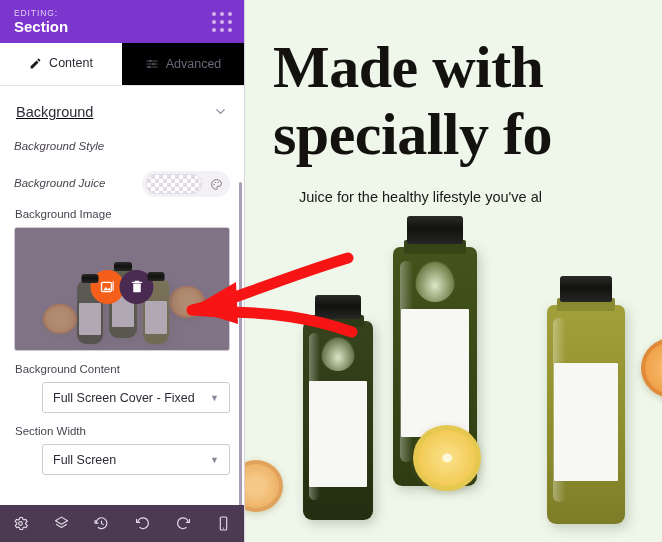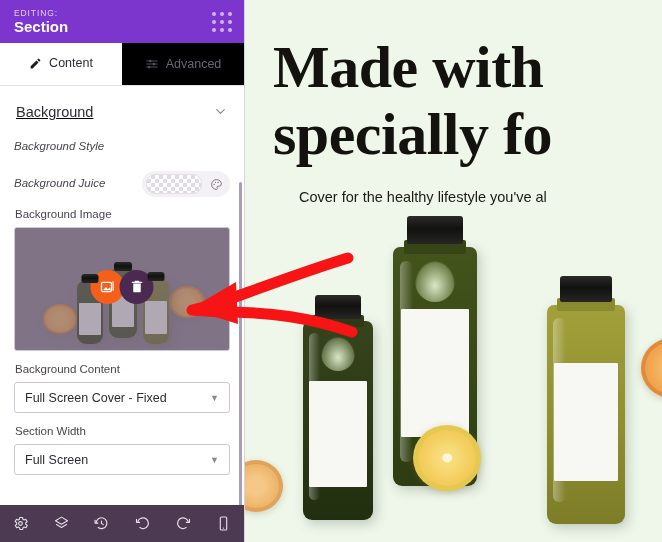--- a/index.html
+++ b/index.html
@@ -108,21 +108,21 @@
   .act{
     width:34px;height:34px;border-radius:50%;display:flex;align-items:center;
     justify-content:center;cursor:pointer;
   }
   .act.edit{background:#f4601b;}
   .act.del{background:#4b2a52;margin-left:-5px;}
 
   .select{
     position:relative;height:31px;border:1px solid #cfc8d6;border-radius:3px;
     background:#fff;display:flex;align-items:center;padding:0 10px;
-    font-size:12.5px;color:#2f2a36;cursor:pointer;box-sizing:border-box;
+    font-size:12.5px;color:#2f2a36;cursor:pointer;box-sizing:border-box;margin-left:28px;
   }
   .select .caret{position:absolute;right:10px;color:#8d8496;font-size:9px;}
   .field-block{margin-top:12px;}
 
   .sb-scroll{
     position:absolute;right:2px;top:96px;width:3px;height:330px;
     background:#a99fb5;border-radius:2px;
   }
 
   .sb-footer{
@@ -386,21 +386,21 @@
           <circle cx="12" cy="18.4" r=".9" fill="#e4dbe8"></circle>
         </svg>
       </div>
     </div>
   </div>
 
   <div id="canvas">
 
     <div class="hero-title">Made with
 specially fo</div>
-    <div class="hero-sub">Cover for the healthy lifestyle you've al</div>
+    <div class="hero-sub">Juice for the healthy lifestyle you've al</div>
 
     <div class="photo">
 
       <div class="bottle" style="left:58px;top:85px;width:70px;height:225px;">
         <div class="b-cap" style="top:0;width:46px;height:24px;"></div>
         <div class="b-neck" style="top:20px;width:52px;height:12px;background:#2c3a16;"></div>
         <div class="b-body" style="top:26px;height:199px;background:linear-gradient(180deg,#36431c 0%,#2c3a15 55%,#222e10 100%);">
           <div class="b-gloss"></div>
           <div class="b-foam" style="top:8%;"></div>
           <div class="b-label" style="top:60px;height:106px;"></div>

